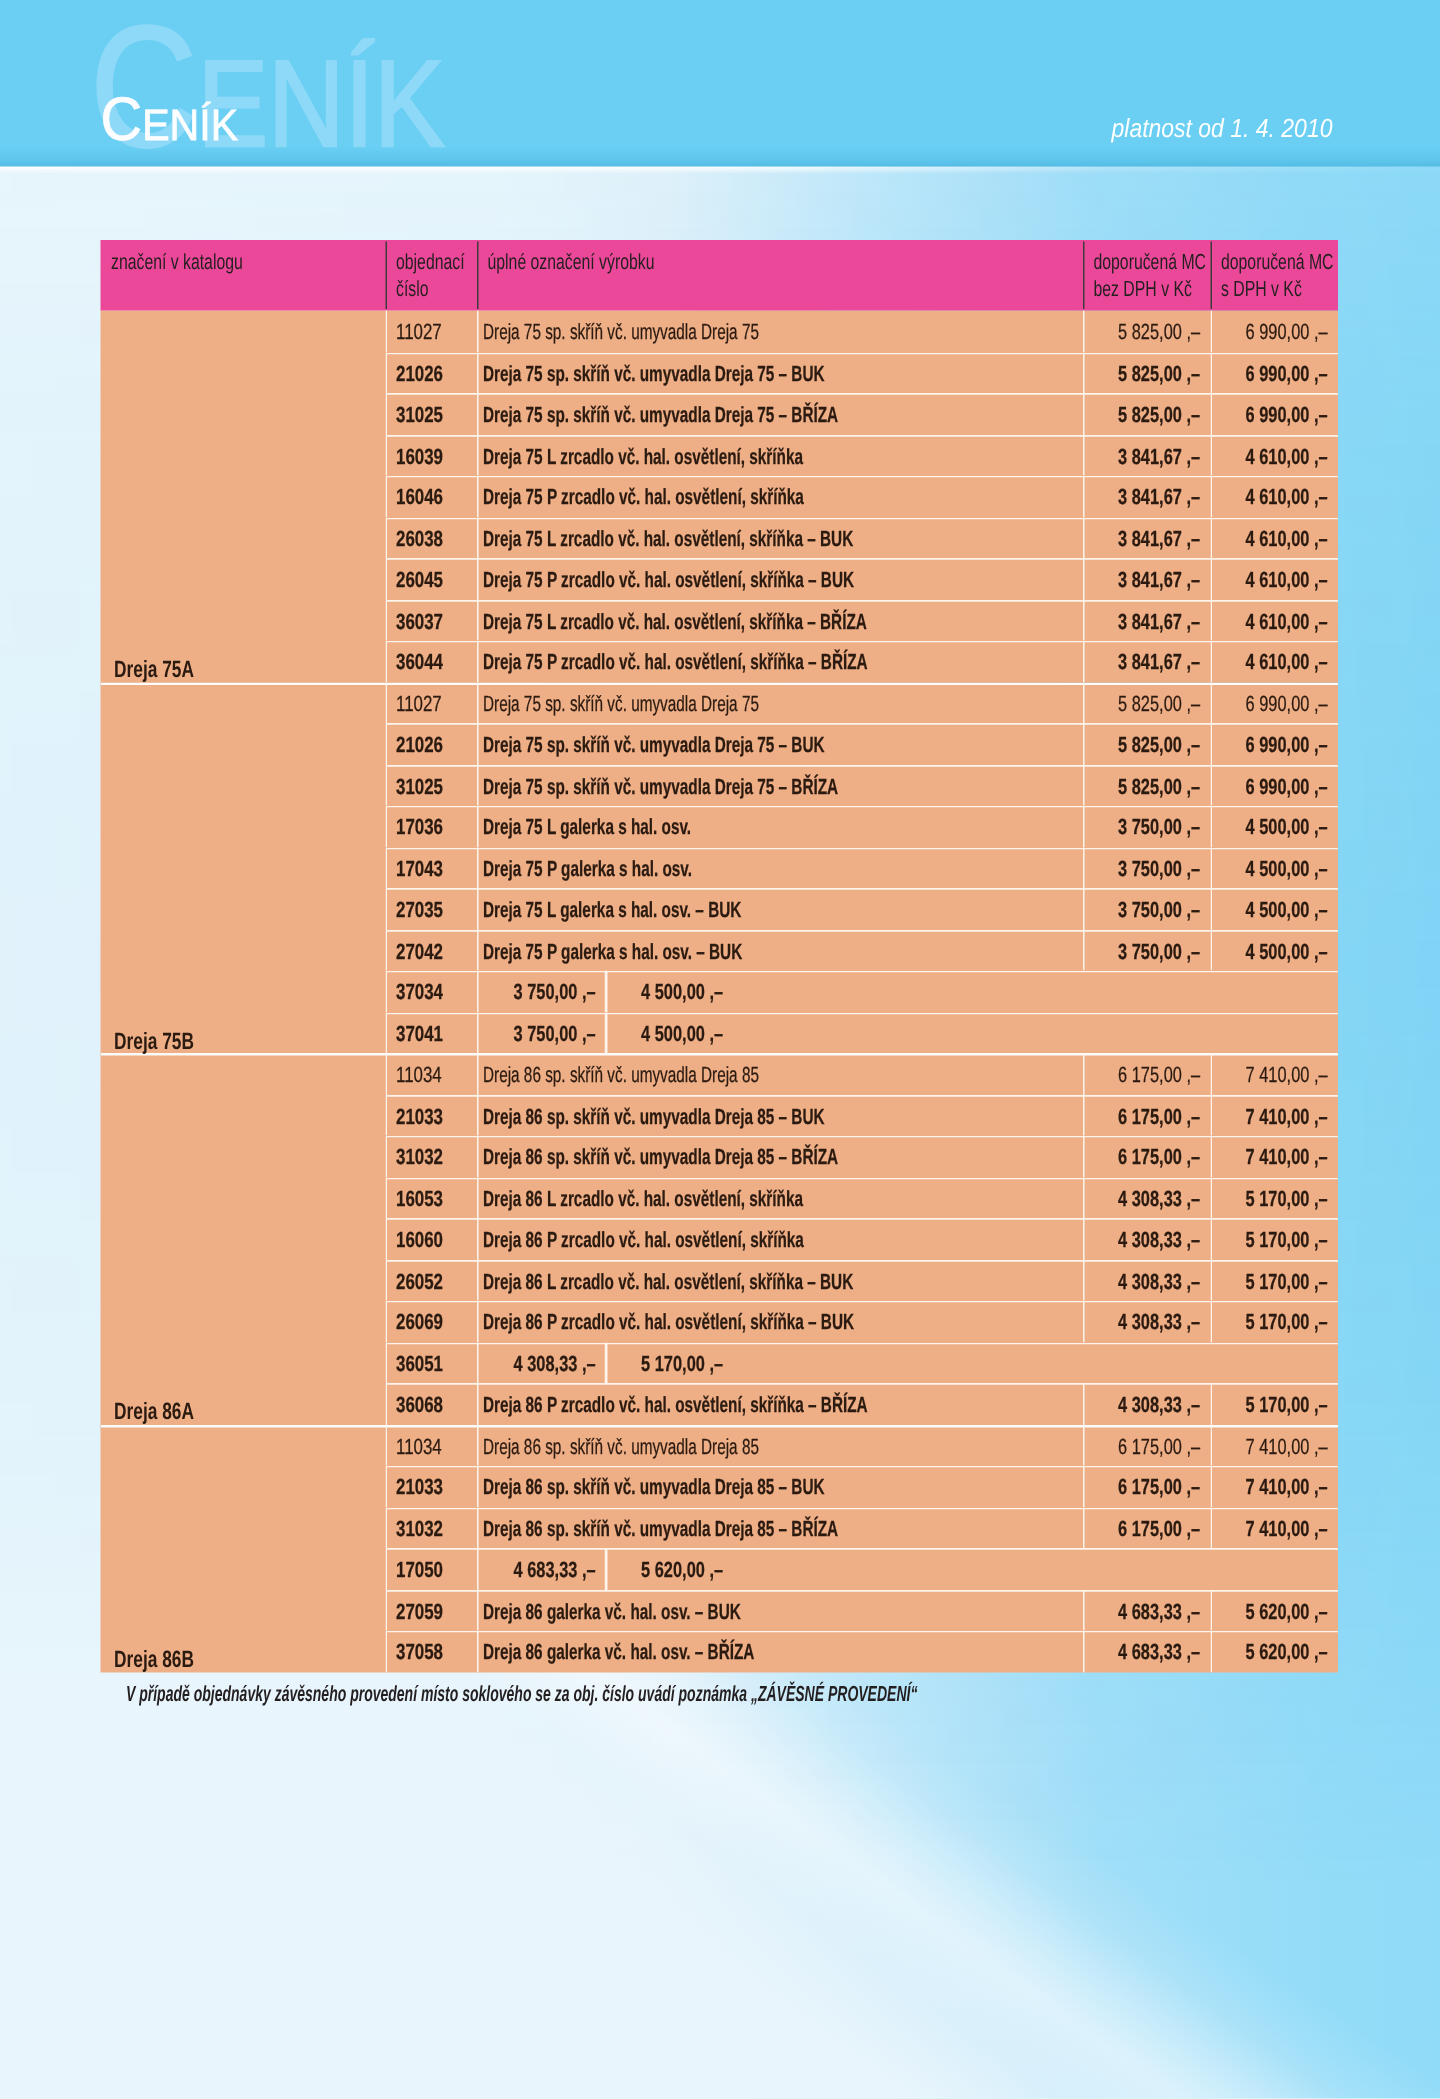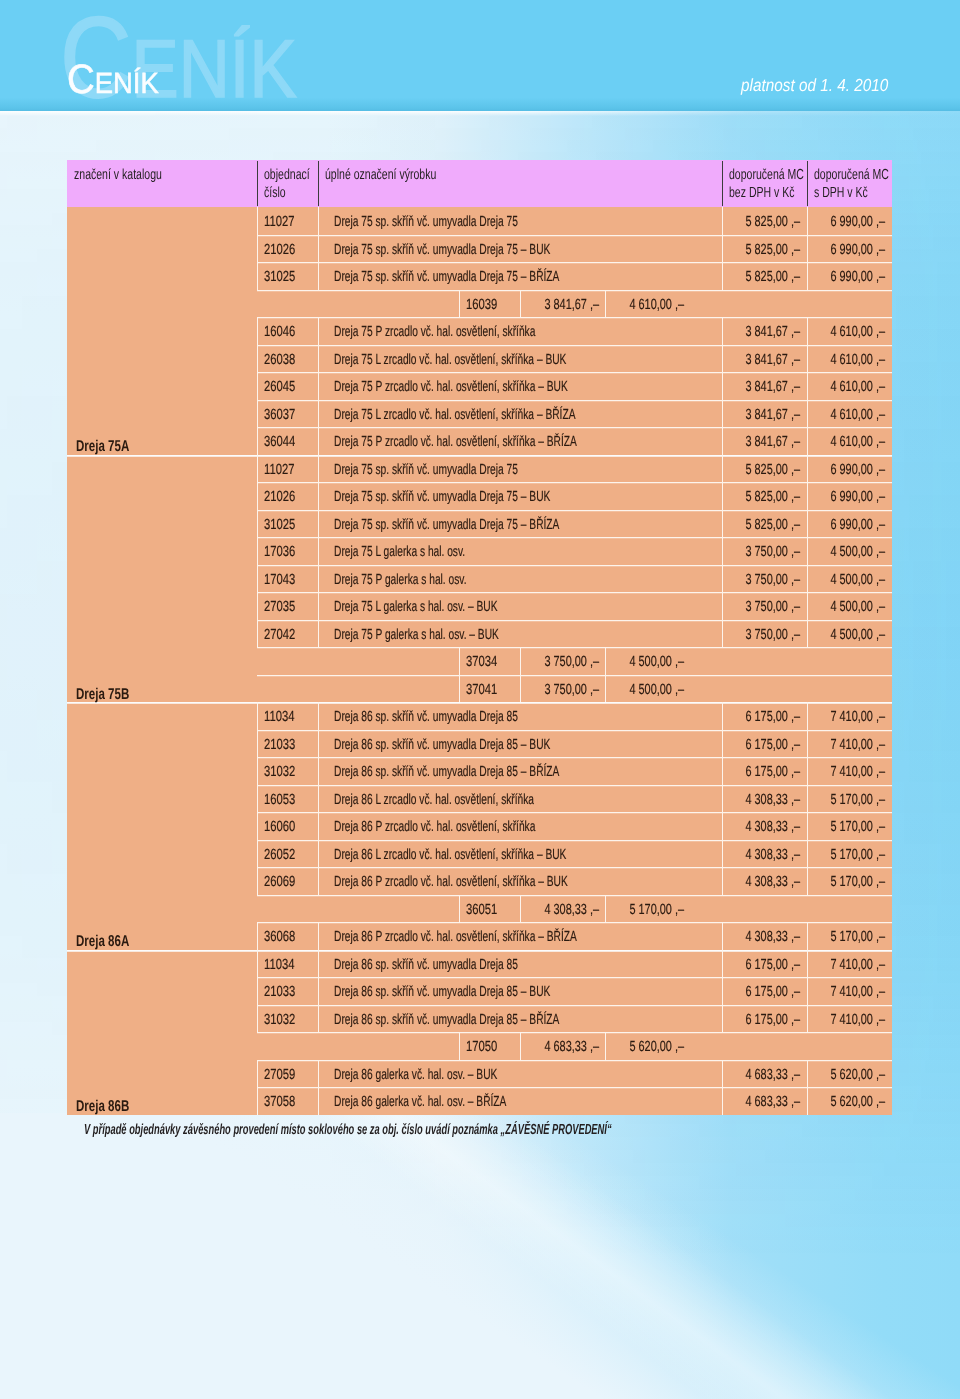--- a/index.html
+++ b/index.html
@@ -50,45 +50,45 @@
      -webkit-text-stroke:0.55px #fbfdff;}
   .sc1{font-size:1em;}
   .sc2{font-size:0.713em;}
   .validity{position:absolute;left:740.7px;top:77px;
      line-height:1;white-space:nowrap;}
   .validity > i{display:inline-block;transform-origin:0 0;transform:scaleX(0.875);
      font-size:17.5px;line-height:17.5px;color:#fdffff;font-style:italic;font-weight:400;}
 
   
   .tbl{position:absolute;left:67px;top:160.1px;width:825px;}
-  .thead{display:flex;background:#f0abfc;height:47px;position:relative;}
+  .thead{display:flex;background:#ec4899;height:47px;position:relative;}
   .thead .c{padding:6.2px 0 0 7.3px;position:relative;}
   .thead .sep{position:absolute;top:1px;bottom:1px;left:0;width:1.3px;background:#3c3c3c;}
   .hl{display:block;height:17.8px;white-space:nowrap;}
   .hl > i{display:inline-block;transform-origin:0 50%;transform:scaleX(0.722);
           font-style:normal;font-size:14.6px;line-height:16px;color:#231f20;}
   .grp{display:flex;background:#efaf86;}
   .grp + .grp{box-shadow:inset 0 1.7px 0 #fcfcfc;}
   .glabel{width:190px;flex:0 0 190px;display:flex;align-items:flex-end;
      padding-left:9px;box-sizing:border-box;}
   .glabel > i{display:inline-block;transform-origin:0 50%;transform:scaleX(0.736);
      font-style:normal;font-size:15.7px;line-height:18px;font-weight:700;color:#2a1a10;
      white-space:nowrap;position:relative;top:1.8px;}
   .gbody{flex:1 1 auto;}
-  .row{display:flex;height:27.51px;align-items:stretch;position:relative;justify-content:center;}
-  .row + .row{box-shadow:inset 0 1.15px 0 #fdf4ec;}
+  .row{display:flex;height:27.51px;align-items:stretch;position:relative;}
+  .row + .row{box-shadow:inset 0 1.15px 0 #fdf4ec;font-weight:bold;}
   .cell{position:relative;box-sizing:border-box;overflow:hidden;
         display:flex;align-items:center;}
   .cell > i{display:inline-block;transform-origin:0 50%;transform:scaleX(0.70);
      font-style:normal;font-size:14.6px;line-height:18px;color:#2b1a10;white-space:nowrap;position:relative;top:1.2px;-webkit-text-stroke:0.17px #2b1a10;}
   .cell.r{justify-content:flex-end;}
   .cell.r > i{transform:scaleX(0.748);transform-origin:100% 50%;}
   .c-code{width:61px;flex:0 0 61px;padding-left:7.2px;}
   .c-code > i{transform:scaleX(0.772);}
-  .c-name{flex:1 1 auto;padding-left:16px;}
+  .c-name{flex:1 1 auto;padding-left:4px;}
   .c-p1{width:85.4px;flex:0 0 85.4px;text-align:right;padding-right:6.5px;}
   .c-p2{width:85px;flex:0 0 85px;text-align:right;padding-right:6.5px;padding-left:12px;}
   .vsep{position:absolute;left:0;top:0;bottom:0;width:1.15px;background:#fdf4ec;}
 
   .footnote{position:absolute;left:68.2px;top:1121px;white-space:nowrap;margin-left:16px;}
   .footnote > i{display:inline-block;transform-origin:0 0;transform:scaleX(0.6397);
      font-style:italic;font-size:14.6px;line-height:14.6px;font-weight:700;color:#231f20;}
 </style>
 </head>
 <body>
@@ -185,20 +185,24 @@
               <div class="cell c-p2 r">
                 <div class="vsep"></div>
                 <i>6 990,00 ,–</i>
               </div>
             </div>
             <div class="row">
               <div class="cell c-code">
                 <div class="vsep"></div>
                 <i>16039</i>
               </div>
+              <div class="cell c-name">
+                <div class="vsep"></div>
+                <i>Dreja 75 L zrcadlo vč. hal. osvětlení, skříňka</i>
+              </div>
               <div class="cell c-p1 r">
                 <div class="vsep"></div>
                 <i>3 841,67 ,–</i>
               </div>
               <div class="cell c-p2 r">
                 <div class="vsep"></div>
                 <i>4 610,00 ,–</i>
               </div>
             </div>
             <div class="row">

